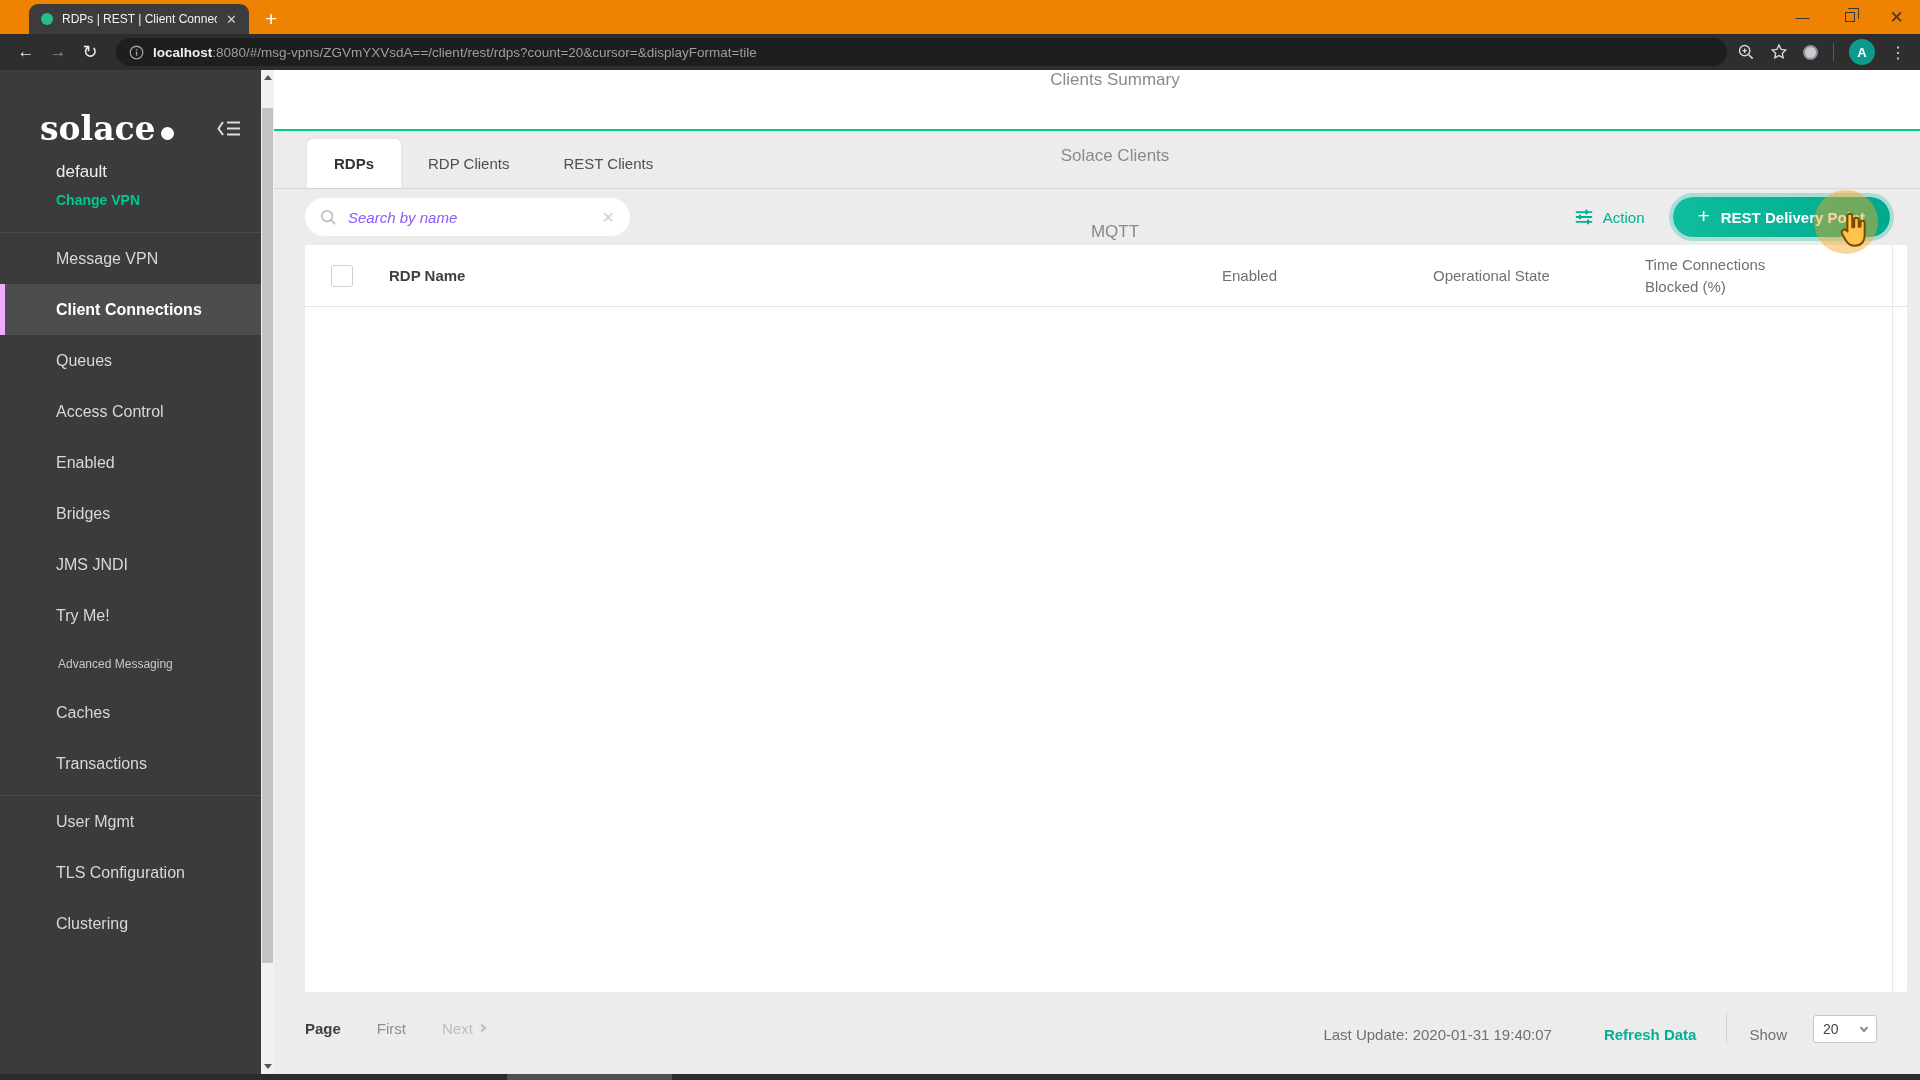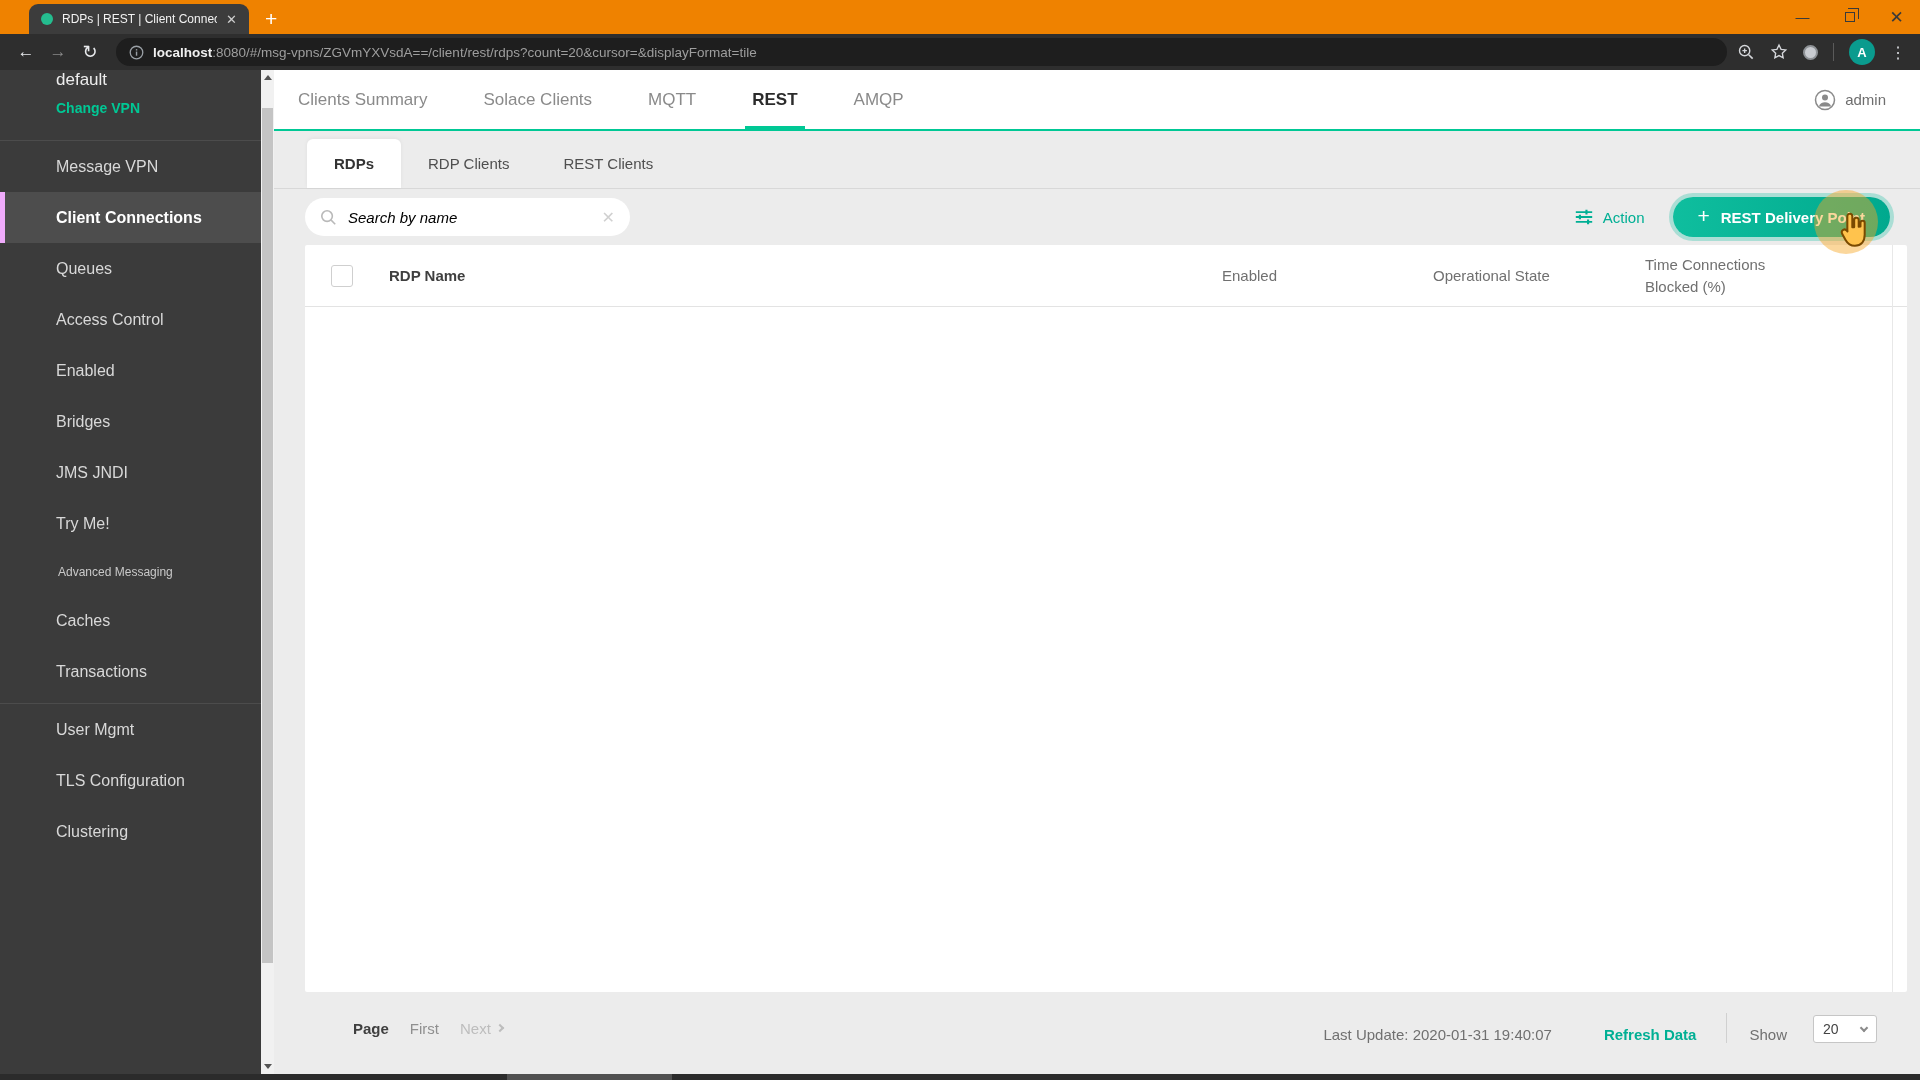--- a/index.html
+++ b/index.html
@@ -58,52 +58,52 @@
   
   .sb-scroll { width:13px; background:#F1F1F1; position:relative; flex-shrink:0; }
   .sb-arrow { position:absolute; left:0; width:13px; height:15px; display:flex; align-items:center; justify-content:center; }
   .sb-arrow.up { top:0; } .sb-arrow.down { bottom:6px; }
   .tri-up { width:0; height:0; border-left:4px solid transparent; border-right:4px solid transparent; border-bottom:5px solid #545454; }
   .tri-down { width:0; height:0; border-left:4px solid transparent; border-right:4px solid transparent; border-top:5px solid #545454; }
   .sb-thumb { position:absolute; top:38px; left:1px; right:1px; height:855px; background:#C4C4C4; }
 
   
   .main { flex:1; display:flex; flex-direction:column; background:#ECECEC; min-width:0; }
-  .topnav { height:61px; background:#FFFFFF; display:flex; align-items:center; padding-left:24px; gap:56px; border-bottom:2px solid #00C895; position:relative; }
+  .topnav { height:61px; background:#FFFFFF; display:flex; align-items:center; padding-left:36px; gap:56px; border-bottom:2px solid #00C895; position:relative;flex-direction:column; }
   .topnav-tab { height:59px; display:flex; align-items:center; font-size:17px; color:#8A8A8A; position:relative; }
   .topnav-tab.active { color:#2B2B2B; font-weight:700; }
   .topnav-tab.active::after { content:""; position:absolute; left:-7px; right:-7px; bottom:0; height:3px; background:#00C895; }
   .userbox { margin-left:auto; display:flex; align-items:center; gap:9px; padding-right:34px; color:#6E6E6E; font-size:15px; }
 
   .subtabs { height:58px; display:flex; align-items:flex-end; padding-left:33px; border-bottom:1px solid #D8D8D8; }
   .subtab { height:49px; display:flex; align-items:center; padding:0 27px; font-size:15px; color:#4F4F4F; }
   .subtab.active { background:#FFFFFF; border-radius:6px 6px 0 0; color:#333333; font-weight:700; box-shadow:0 -1px 4px rgba(0,0,0,0.05); }
 
   .toolbar-row { height:56px; display:flex; align-items:center; justify-content:space-between; padding:0 30px 0 31px; }
   .search { width:325px; height:38px; background:#FFFFFF; border-radius:19px; display:flex; align-items:center; padding:0 15px; gap:11px; }
-  .search-ph { flex:1; font-size:15px; font-style:italic; color:#000000; }
+  .search-ph { flex:1; font-size:15px; font-style:italic; color:#8b5cf6; }
   .search-x { color:#D0D0D0; font-size:16px; }
   .right-actions { display:flex; align-items:center; gap:28px; }
   .action-link { display:flex; align-items:center; gap:9px; color:#00AF94; font-size:15px; }
   .green-btn { height:40px; border-radius:21px; padding:0 25px; display:flex; align-items:center; gap:11px; color:#FFFFFF; font-weight:700; font-size:15px; background:linear-gradient(90deg,#0FBE9E,#00A98E); box-shadow:0 0 0 4px rgba(17,190,158,0.30); }
   .green-btn .plus { font-size:21px; font-weight:400; margin-top:-2px; }
 
   .table-card { margin:0 13px 0 31px; background:#FFFFFF; height:747px; display:flex; flex-direction:column; position:relative; border-radius:2px; }
   .thead { height:62px; border-bottom:1px solid #E3E3E3; display:flex; align-items:center; }
   .th-name { flex:1; display:flex; align-items:center; padding-left:26px; gap:36px; }
   .checkbox { width:22px; height:22px; border:1.5px solid #CFCFCF; border-radius:3px; background:#FFFFFF; }
   .th-name-label { font-size:15px; font-weight:700; color:#3F3F3F; }
   .th { font-size:15px; color:#707070; }
   .th-enabled { width:211px; } .th-op { width:212px; } .th-time { width:262px; }
   .th-time span { display:inline-block; max-width:150px; line-height:1.45; }
   .card-vline { position:absolute; right:14px; top:0; bottom:0; width:1px; background:#E8E8E8; }
   .tbody { flex:1; }
 
   .footer-row { flex:1; display:flex; align-items:center; justify-content:space-between; padding:0 43px 16px 31px; font-size:15px; }
-  .pager { display:flex; align-items:center; gap:21px;margin-left:48px; }
+  .pager { display:flex; align-items:center; gap:36px; }
   .pg-label { color:#3F3F3F; font-weight:700; }
   .pg-first { color:#8F8F8F; }
   .pg-next { color:#BDBDBD; display:flex; align-items:center; gap:6px; }
   .foot-right { display:flex; align-items:flex-end; }
   .last-update { color:#707070; }
   .refresh { color:#00AF94; font-weight:700; margin-left:52px; }
   .foot-sep { width:1px; height:30px; background:#D0D0D0; margin:0 22px 0 30px; }
   .show-label { color:#707070; margin-right:26px; }
   .pagesize { width:64px; height:28px; background:#FFFFFF; border:1px solid #C6C6C6; border-radius:3px; display:flex; align-items:center; justify-content:space-between; padding:0 9px; color:#444444; font-size:14px; }
   .pagesize .chev-down { color:#8A8A8A; margin-top:-3px; }
@@ -162,20 +162,30 @@
       <span class="ext-circle"></span>
       <span class="vsep"></span>
       <span class="avatar">A</span>
       <span class="dots">⋮</span>
     </div>
   </div>
 
   <div class="app">
 
     <div class="sidebar">
+      <div class="side-head">
+        <span class="logo">
+            <span>solace</span>
+            <span class="dot"></span>
+          </span>
+        <svg width="24" height="17" viewBox="0 0 24 17">
+          <path d="M6 2L1.5 8.5 6 15" fill="none" stroke="#DDDDDD" stroke-width="2"></path>
+          <path d="M10 2.5h13M10 8.5h13M10 14.5h13" stroke="#DDDDDD" stroke-width="2"></path>
+        </svg>
+      </div>
       <div class="vpn">
         <div class="vpn-name">default</div>
         <div class="vpn-change">Change VPN</div>
       </div>
       <div class="side-div"></div>
 
       <div class="item">
           <span>Message VPN</span>
         </div>
       <div class="item active">

